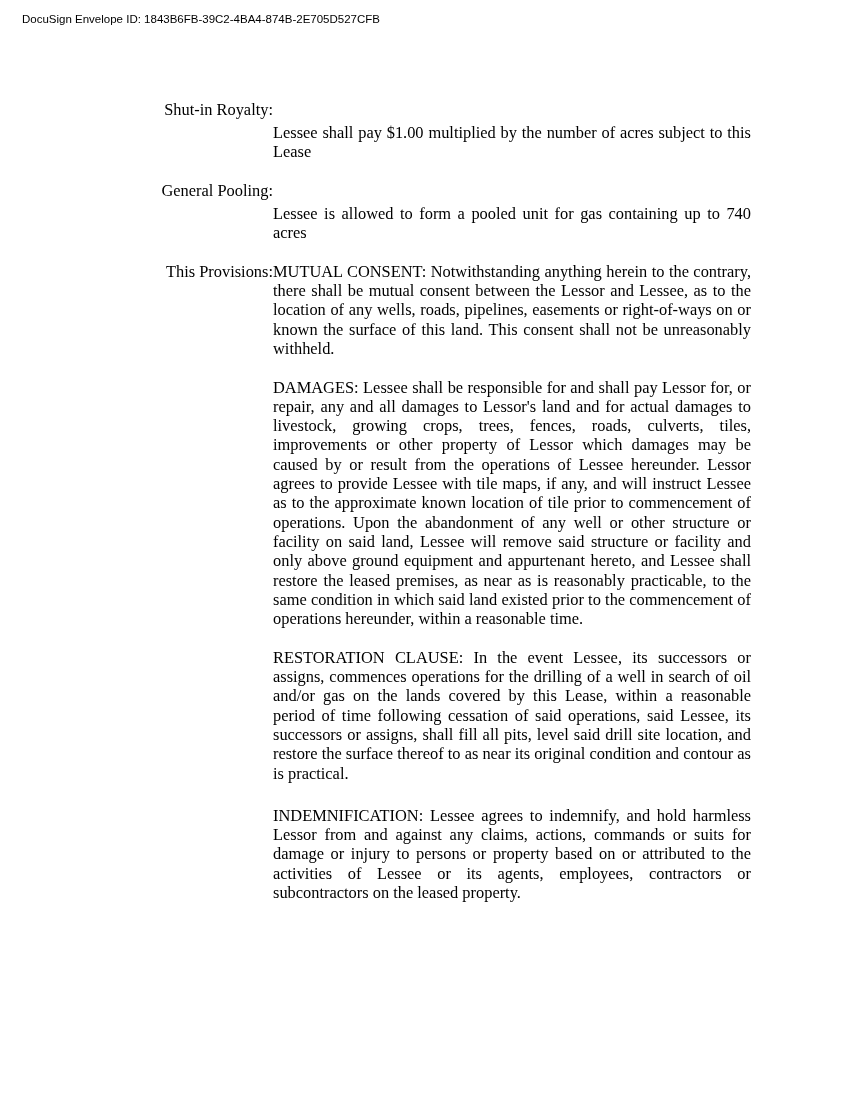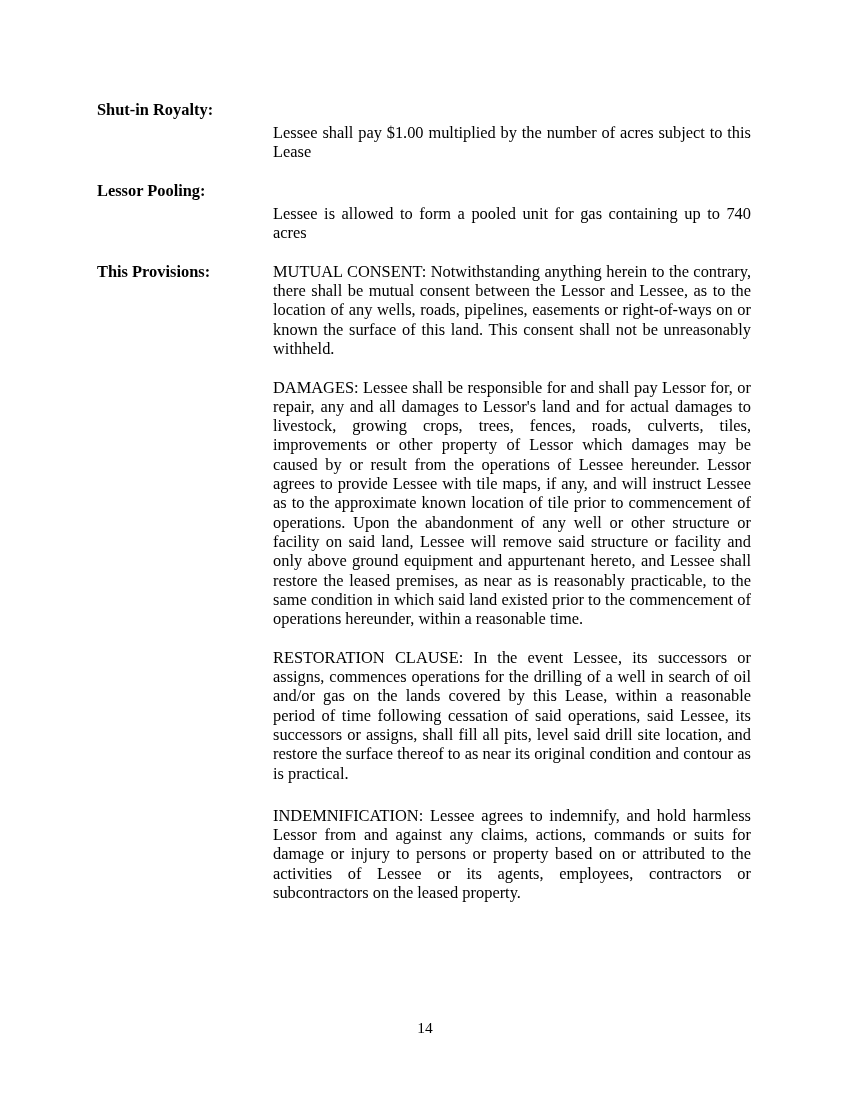--- a/index.html
+++ b/index.html
@@ -37,21 +37,22 @@
   .section {
     display: flex;
     align-items: flex-start;
   }
   .section + .section {
     margin-top: 19.3px;
   }
   .label {
     flex: 0 0 176px;
     width: 176px;
-    font-weight: 700;
+    font-weight: 400;
+    text-align: right;
   }
   .content {
     flex: 0 0 478px;
     width: 478px;
     text-align: justify;
   }
   .content p {
     margin: 0 0 19.3px 0;
   }
   .content p:last-child {
@@ -65,45 +66,45 @@
     width: 850px;
     text-align: center;
     font-size: 15.5px;
   }
 </style>
 </head>
 <body>
 
 <div class="page">
 
+  <div class="docusign-header">DocuSign Envelope ID: 1843B6FB-39C2-4BA4-874B-2E705D527CFB</div>
 
   <div class="doc-body">
 
     <div class="section">
       <div class="label">Shut-in Royalty:</div>
       <div class="content">
         <p>Lessee shall pay $1.00 multiplied by the number of acres subject to this Lease</p>
       </div>
     </div>
 
     <div class="section">
-      <div class="label">Lessor Pooling:</div>
+      <div class="label">General Pooling:</div>
       <div class="content">
         <p>Lessee is allowed to form a pooled unit for gas containing up to 740 acres</p>
       </div>
     </div>
 
 
     <div class="section">
       <div class="label">This Provisions:</div>
       <div class="content">
         <p>MUTUAL CONSENT:  Notwithstanding anything herein to the contrary, there shall be mutual consent between the Lessor and Lessee, as to the location of any wells, roads, pipelines, easements or right-of-ways on or known the surface of this land.  This consent shall not be unreasonably withheld.</p>
         <p>DAMAGES:  Lessee shall be responsible for and shall pay Lessor for, or repair, any and all damages to Lessor's land and for actual damages to livestock, growing crops, trees, fences, roads, culverts, tiles, improvements or other property of Lessor which damages may be caused by or result from the operations of Lessee hereunder.  Lessor agrees to provide Lessee with tile maps, if any, and will instruct Lessee as to the approximate known location of tile prior to commencement of operations.  Upon the abandonment of any well or other structure or facility on said land, Lessee will remove said structure or facility and only above ground equipment and appurtenant hereto, and Lessee shall restore the leased premises, as near as is reasonably practicable, to the same condition in which said land existed prior to the commencement of operations hereunder, within a reasonable time.</p>
         <p>RESTORATION CLAUSE:  In the event Lessee, its successors or assigns, commences operations for the drilling of a well in search of oil and/or gas on the lands covered by this Lease, within a reasonable period of time following cessation of said operations, said Lessee, its successors or assigns, shall fill all pits, level said drill site location, and restore the surface thereof to as near its original condition and contour as is practical.</p>
         <p>INDEMNIFICATION:  Lessee agrees to indemnify, and hold harmless Lessor from and against any claims, actions, commands or suits for damage or injury to persons or property based on or attributed to the activities of Lessee or its agents, employees, contractors or subcontractors on the leased property.</p>
       </div>
     </div>
 
   </div>
 
-  <div class="page-number">14</div>
 
 </div>
 
 </body></html>

